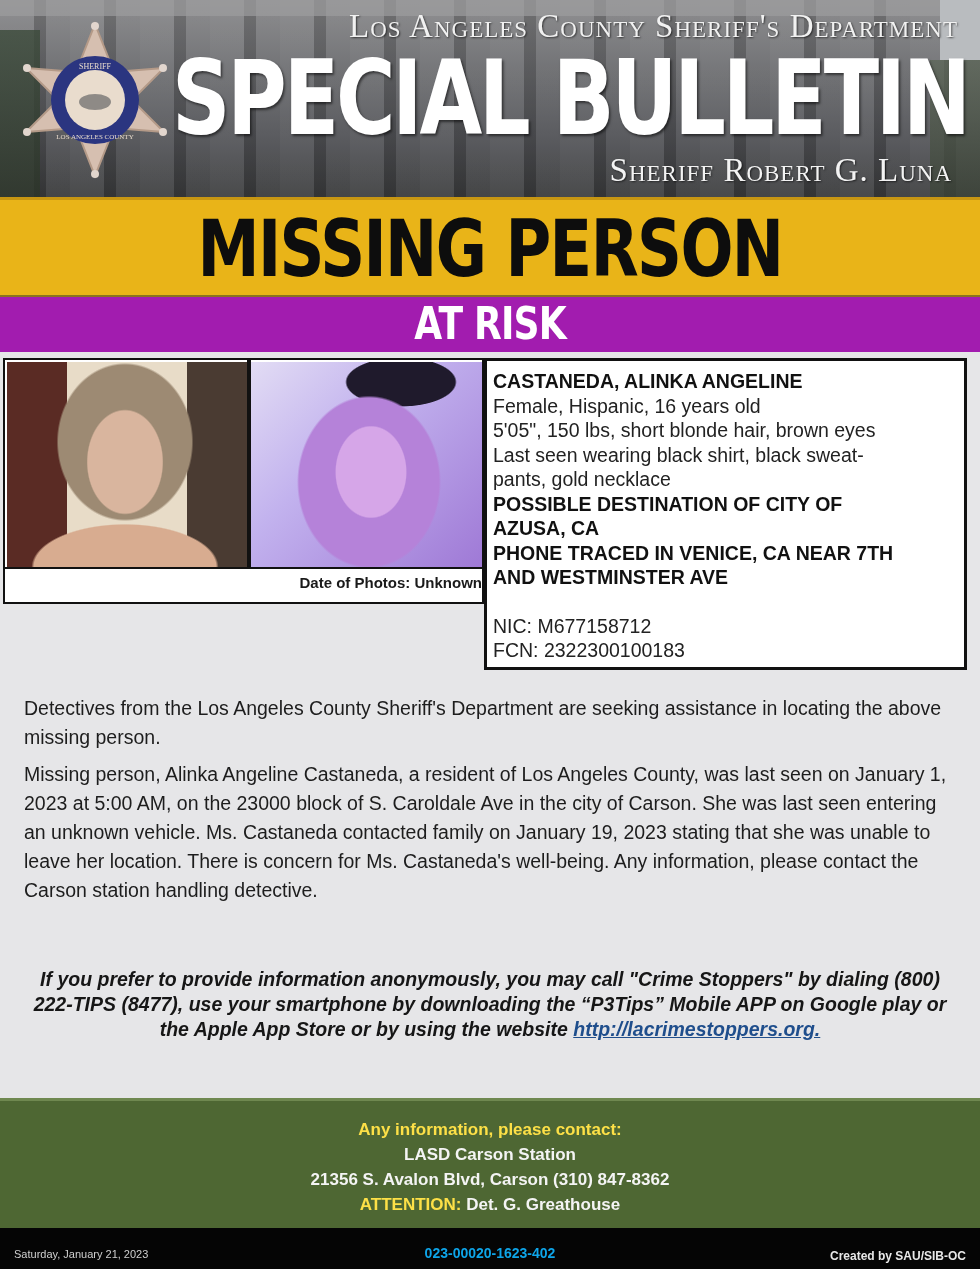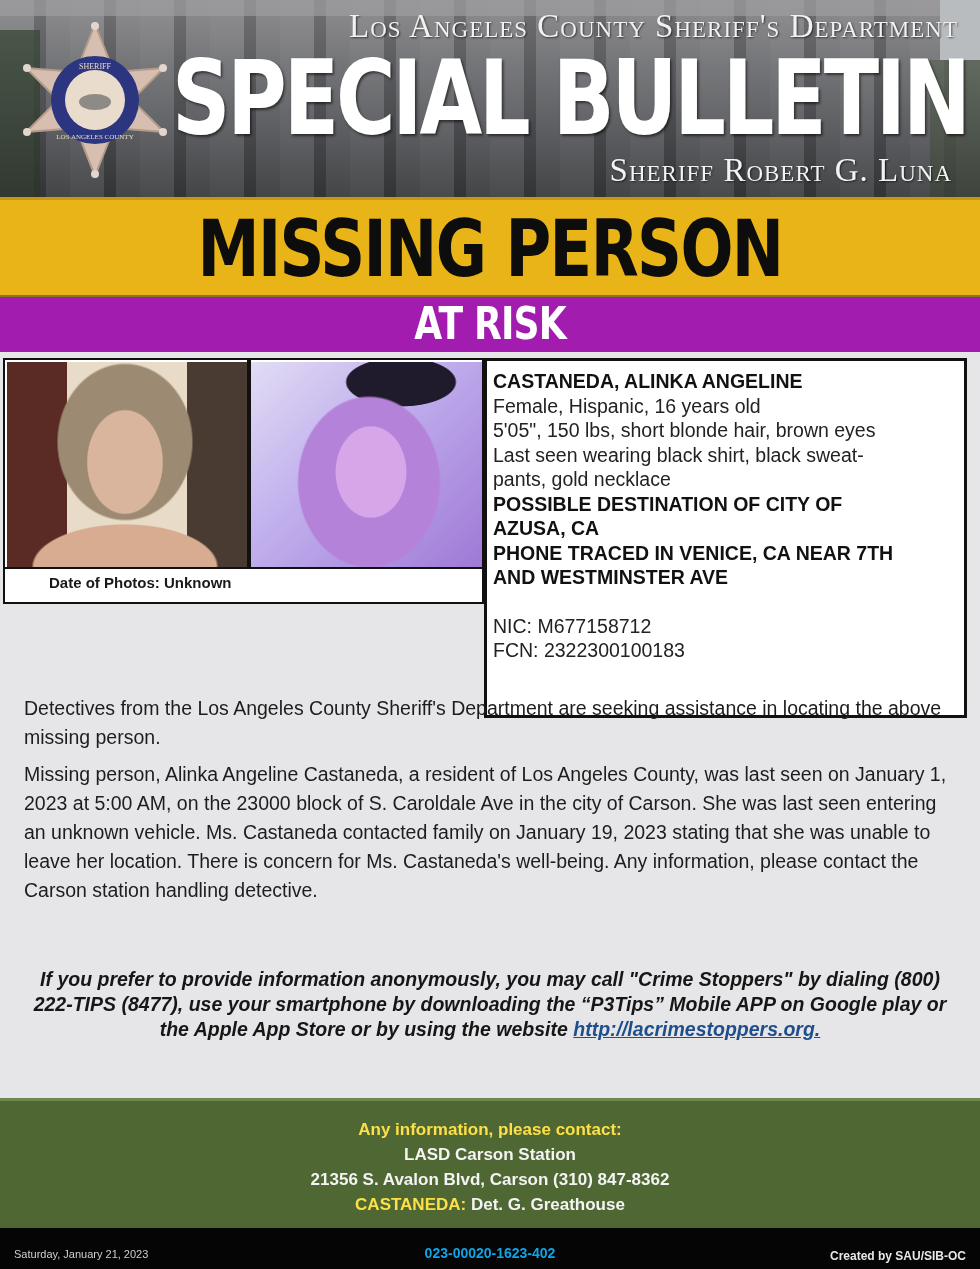--- a/index.html
+++ b/index.html
@@ -78,28 +78,28 @@
   .photo-2 { left: 246px; width: 231px;
     background:
       radial-gradient(ellipse 58px 75px at 120px 110px, #d6a6e8 0 60%, transparent 62%),
       radial-gradient(ellipse 100px 120px at 118px 120px, #b582d9 0 70%, transparent 72%),
       radial-gradient(ellipse 90px 40px at 150px 20px, #1f1a2c 0 60%, transparent 62%),
       linear-gradient(135deg, #e2dcf4 0%, #c2b2ee 40%, #9f79d6 100%);
   }
   .photo-divider { position: absolute; left: 242px; top: 0; width: 4px; height: 209px; background: #111; }
   .photo-rule { position: absolute; left: 0; top: 207px; width: 100%; height: 2px; background: #111; }
   .photo-caption {
-    position: absolute; left: 0; right: 0; top: 214px; text-align: left;
+    position: absolute; left: 0; right: 0; top: 214px; text-align: right;
     font-size: 15px; font-weight: bold; color: #1a1a1a; padding-left: 44px;
   }
   .face-icon { position: absolute; width: 1px; height: 1px; }
 
   
   .info-box {
-    position: absolute; left: 484px; top: 358px; width: 483px; height: 360px;
+    position: absolute; left: 484px; top: 358px; width: 483px; height: 312px;
     background: #fff; border: 3px solid #111; padding: 8px 8px 0 6px;
     font-size: 19.5px; line-height: 24.5px; color: #222;
   }
   .info-box .b { font-weight: bold; color: #111; }
   .info-box .gap { height: 24px; }
 
   
   .body-text {
     position: absolute; left: 24px; top: 694px; width: 935px;
     font-size: 19.5px; line-height: 29px; color: #1d1d1d;
@@ -194,21 +194,21 @@
 
 <div class="anon">
   <span>If you prefer to provide information anonymously, you may call "Crime Stoppers" by dialing (800) 222-TIPS (8477), use your smartphone by downloading the “P3Tips” Mobile APP on Google play or the Apple App Store or by using the website </span><a>http://lacrimestoppers.org.</a>
 </div>
 
 <div class="contact">
   <div class="gold">Any information, please contact:</div>
   <div>LASD Carson Station</div>
   <div>21356 S. Avalon Blvd, Carson (310) 847-8362</div>
   <div>
-    <span class="gold">CASTANEDA:</span>
+    <span class="gold">ATTENTION:</span>
     <span>Det. G. Greathouse</span>
   </div>
 </div>
 
 <div class="blackbar">
   <div class="left">Saturday, January 21, 2023</div>
   <div class="mid">023-00020-1623-402</div>
   <div class="right">Created by SAU/SIB-OC</div>
 </div>
 

